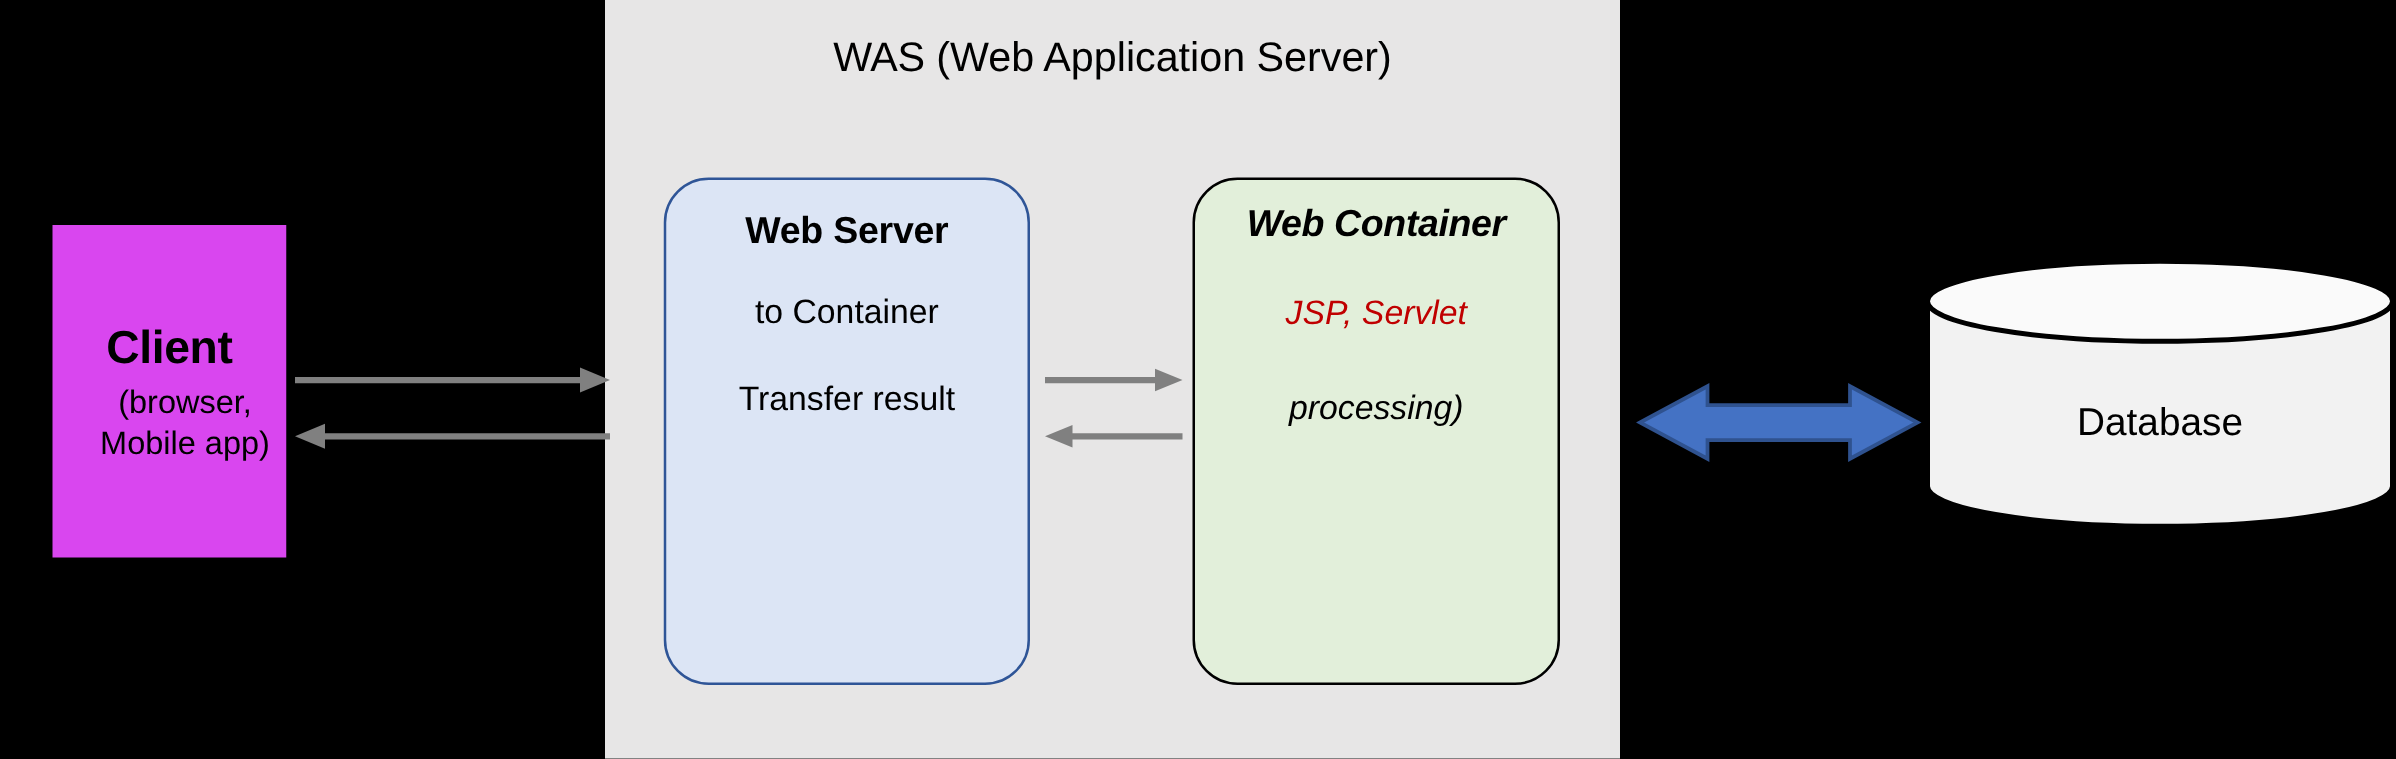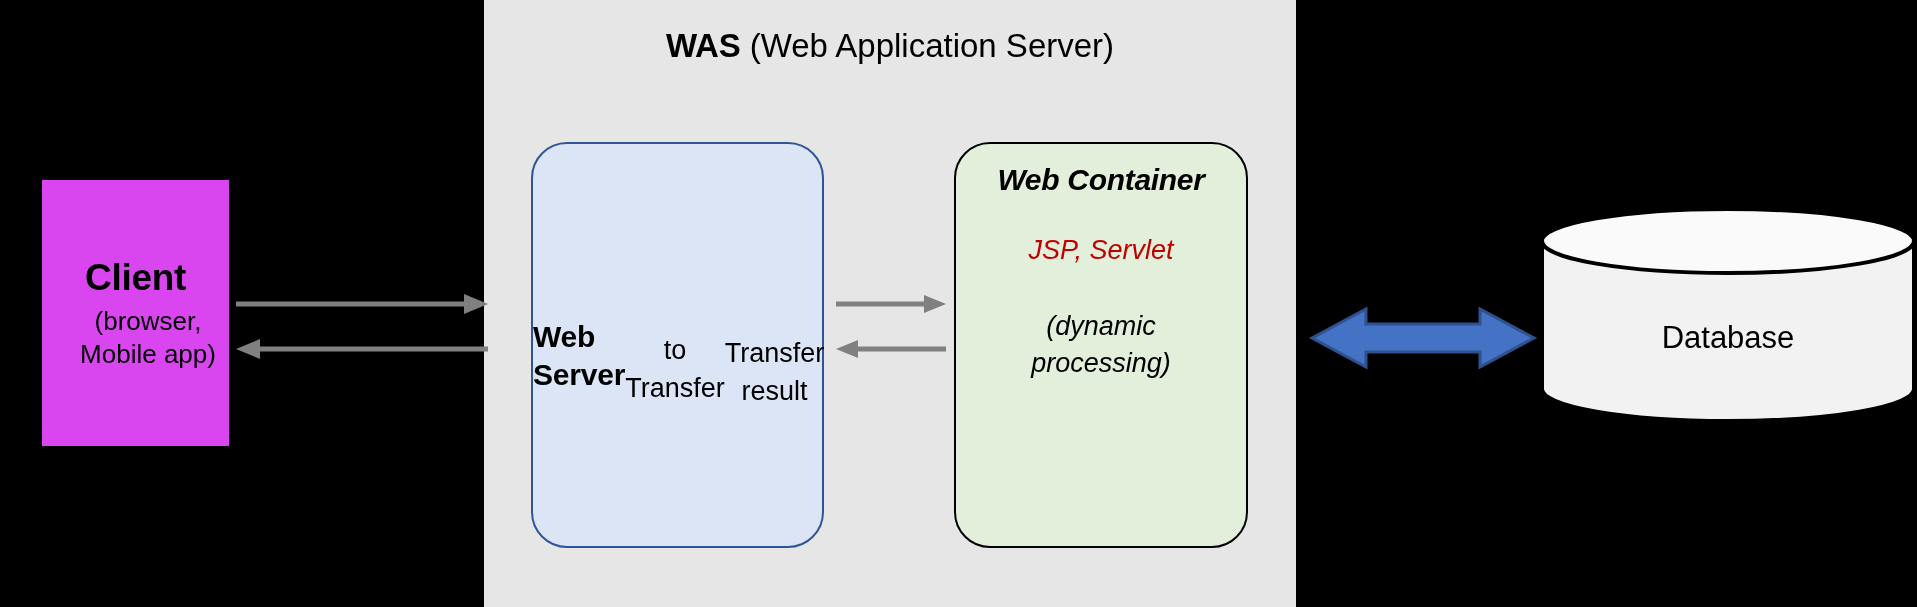--- a/index.html
+++ b/index.html
@@ -28,21 +28,21 @@
   #was-title {
     position: absolute;
     left: 484px;
     top: 26px;
     width: 812px;
     text-align: center;
     font-size: 33px;
     line-height: 40px;
     white-space: nowrap;
   }
-  #was-title .bold { font-weight: bold; letter-spacing: -0.2px; }
+  #was-title .bold { font-weight: normal; letter-spacing: -0.2px; }
   #was-title .reg  { font-weight: normal; }
 
   
   #client-box {
     position: absolute;
     left: 42px;
     top: 180px;
     width: 187px;
     height: 266px;
     background: #d946ef;
@@ -72,20 +72,21 @@
     position: absolute;
     left: 531px;
     top: 142px;
     width: 293px;
     height: 406px;
     background: #DCE5F5;
     border: 2px solid #2F5597;
     border-radius: 36px;
     box-sizing: border-box;
     display: flex;
+    flex-direction: column;
     align-items: center;
     padding-top: 22px;
   }
   #web-server-title {
     font-size: 30px;
     font-weight: bold;
     line-height: 38px;
     letter-spacing: -0.2px;
   }
   .ws-line {
@@ -173,32 +174,31 @@
   <div id="client-title">Client</div>
   <div id="client-sub">
     <div>(browser,</div>
     <div>Mobile app)</div>
   </div>
 </div>
 
 <div id="web-server-box">
   <div id="web-server-title">Web Server</div>
   <div id="ws-block-1">
-    <div class="ws-line">to Transfer</div>
+    <div class="ws-line">to Container</div>
   </div>
   <div id="ws-block-2">
     <div class="ws-line">Transfer result</div>
   </div>
 </div>
 
 <div id="web-container-box">
   <div id="web-container-title">Web Container</div>
   <div id="wc-tech">JSP, Servlet</div>
   <div id="wc-block-dyn">
-    <div class="wc-line">(dynamic</div>
     <div class="wc-line">processing)</div>
   </div>
 </div>
 
 <svg id="database-shape" viewBox="0 0 376 216">
   <path d="M 2 34 L 2 182 A 186 32 0 0 0 374 182 L 374 34 Z" fill="#F2F2F2" stroke="#000000" stroke-width="4"></path>
   <ellipse cx="188" cy="34" rx="186" ry="32" fill="#FAFAFA" stroke="#000000" stroke-width="4"></ellipse>
 </svg>
 <div id="database-label">Database</div>
 

